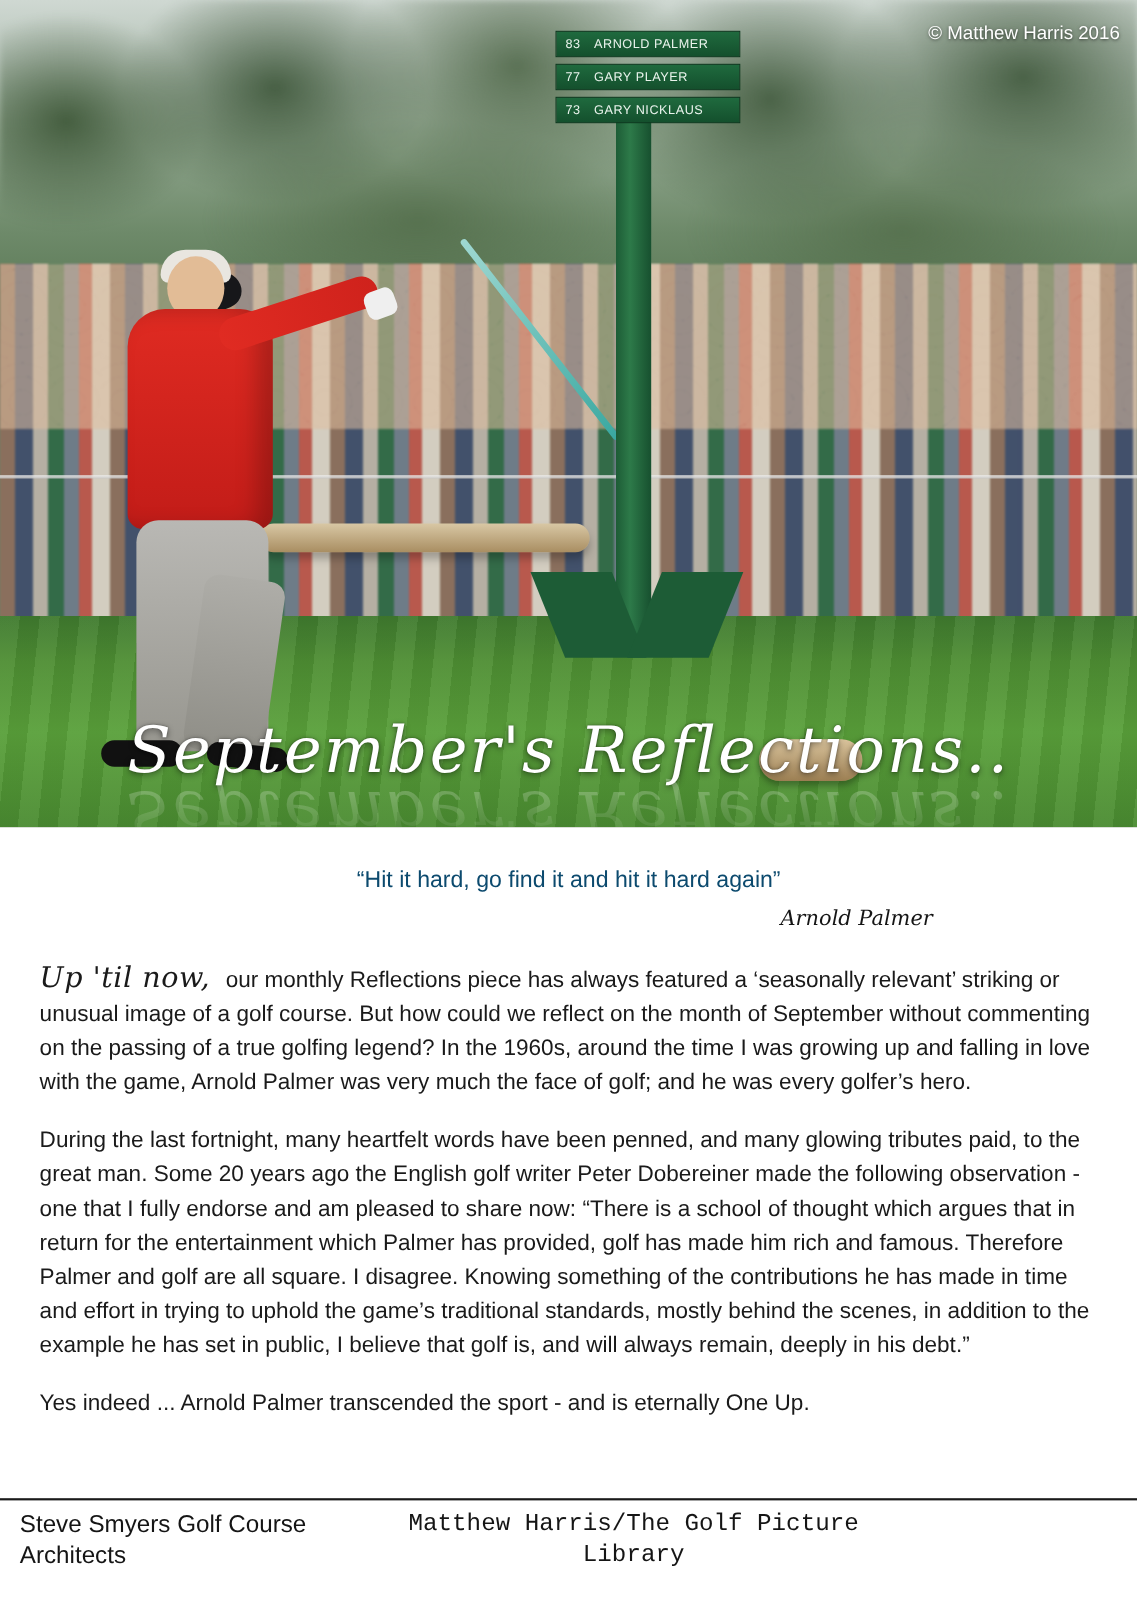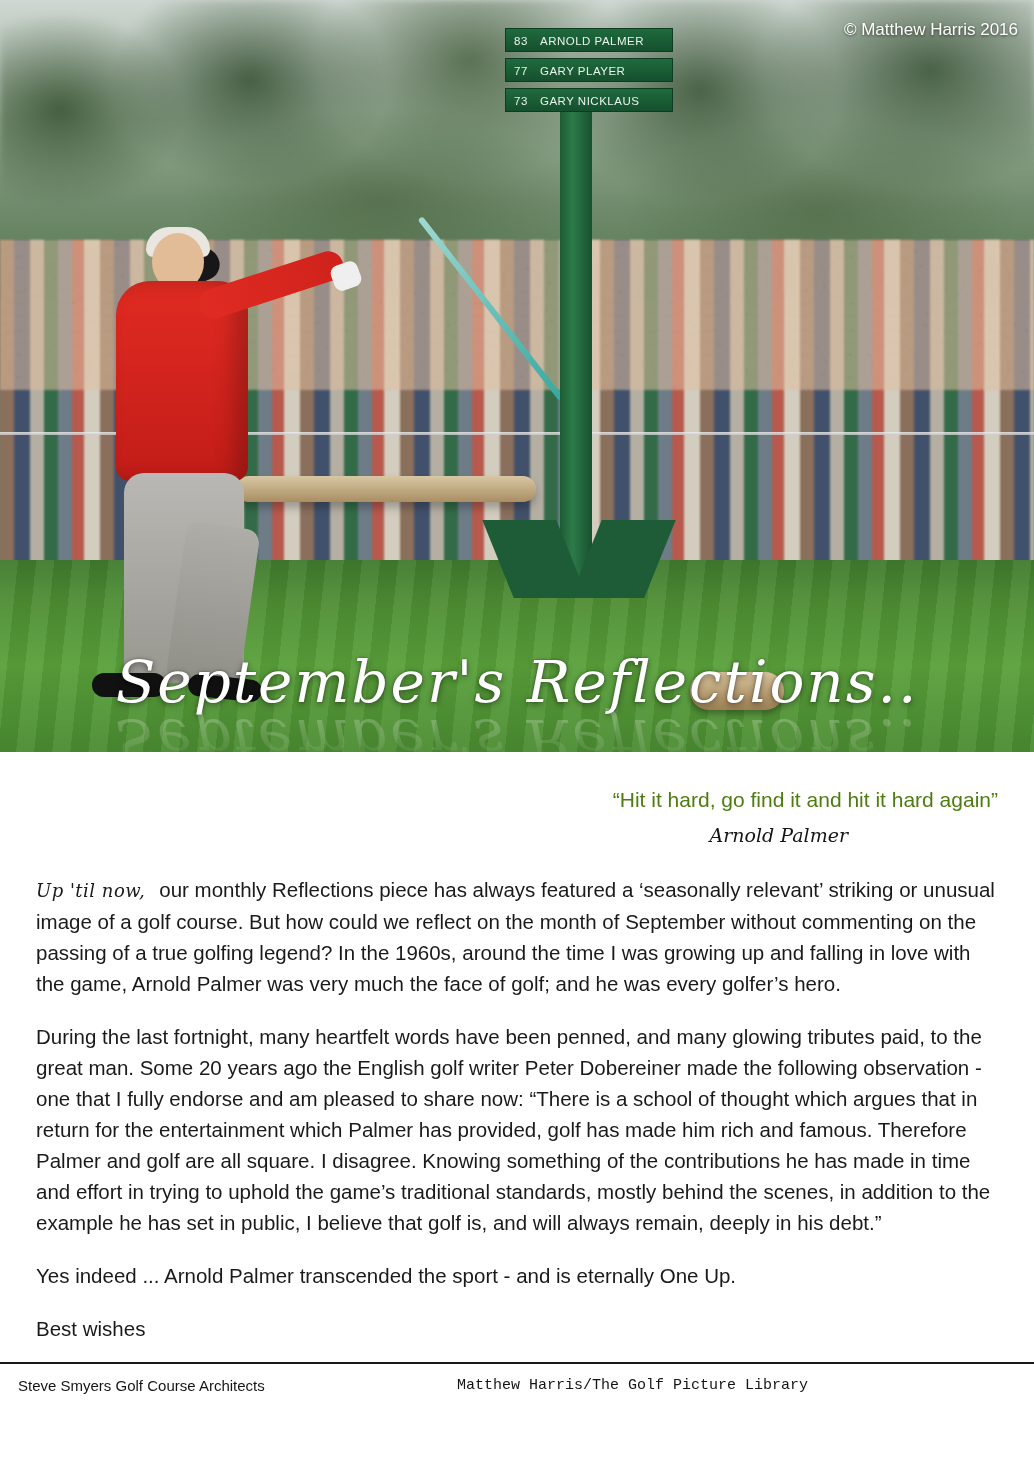--- a/index.html
+++ b/index.html
@@ -178,24 +178,24 @@
 
   
   .article {
     position: absolute;
     left: 0; top: 752px;
     width: 1034px;
     padding: 0 36px;
     box-sizing: border-box;
   }
   .quote {
-    text-align: right;
+    text-align: center;
     font-size: 21px;
     margin-top: 36px;
-    color: #4d7c0f;
+    color: #0c4a6e;
   }
   .quote-attrib {
     text-align: right;
     padding-right: 150px;
     margin-top: 12px;
     font-family: "DejaVu Serif", serif;
     font-style: italic;
     font-size: 19px;
     color: #151515;
   }
@@ -203,41 +203,41 @@
     font-size: 20.5px;
     line-height: 31px;
     color: #1a1a1a;
     margin-top: 28px;
     text-align: left;
   }
   .body-text p { margin: 0 0 22px 0; }
   .dropcap {
     font-family: "DejaVu Serif", serif;
     font-style: italic;
-    font-size: 18px;
+    font-size: 26px;
     letter-spacing: .5px;
     margin-right: 14px;
   }
 
   
   .footer-rule {
     position: absolute;
     left: 0; top: 1362px;
     width: 1034px; height: 2px;
     background: #1a1a1a;
   }
   .footer {
     position: absolute;
     left: 0; top: 1372px;
     width: 826px;
     padding: 0 18px;
     box-sizing: border-box;
     display: flex;
     justify-content: space-between;
-    font-size: 15px;
+    font-size: 22px;
     line-height: 28px;
     color: #151515;
   }
   .footer .col-right { text-align: center; font-family: Liberation Mono, monospace; }
 </style>
 </head>
 <body>
 
 <div class="hero">
   <div class="sky"></div>
@@ -284,21 +284,20 @@
 </div>
 
 <div class="article">
   <div class="quote">“Hit it hard, go find it and hit it hard again”</div>
   <div class="quote-attrib">Arnold Palmer</div>
 
   <div class="body-text">
     <p><span class="dropcap">Up 'til now,</span><span>our monthly Reflections piece has always featured a ‘seasonally relevant’ striking or unusual image of a golf course. But how could we reflect on the month of September without commenting on the passing of a true golfing legend? In the 1960s, around the time I was growing up and falling in love with the game, Arnold Palmer was very much the face of golf; and he was every golfer’s hero.</span></p>
     <p>During the last fortnight, many heartfelt words have been penned, and many glowing tributes paid, to the great man. Some 20 years ago the English golf writer Peter Dobereiner made the following observation - one that I fully endorse and am pleased to share now:  “There is a school of thought which argues that in return for the entertainment which Palmer has provided, golf has made him rich and famous. Therefore Palmer and golf are all square. I disagree. Knowing something of the contributions he has made in time and effort in trying to uphold the game’s traditional standards, mostly behind the scenes, in addition to the example he has set in public, I believe that golf is, and will always remain, deeply in his debt.”</p>
     <p>Yes indeed ... Arnold Palmer transcended the sport - and is eternally One Up.</p>
-    <p>Best wishes</p>
   </div>
 </div>
 
 <div class="footer-rule"></div>
 <div class="footer">
   <div class="col-left">
     <div>Steve Smyers Golf Course Architects</div>
   </div>
   <div class="col-right">
     <div>Matthew Harris/The Golf Picture Library</div>

